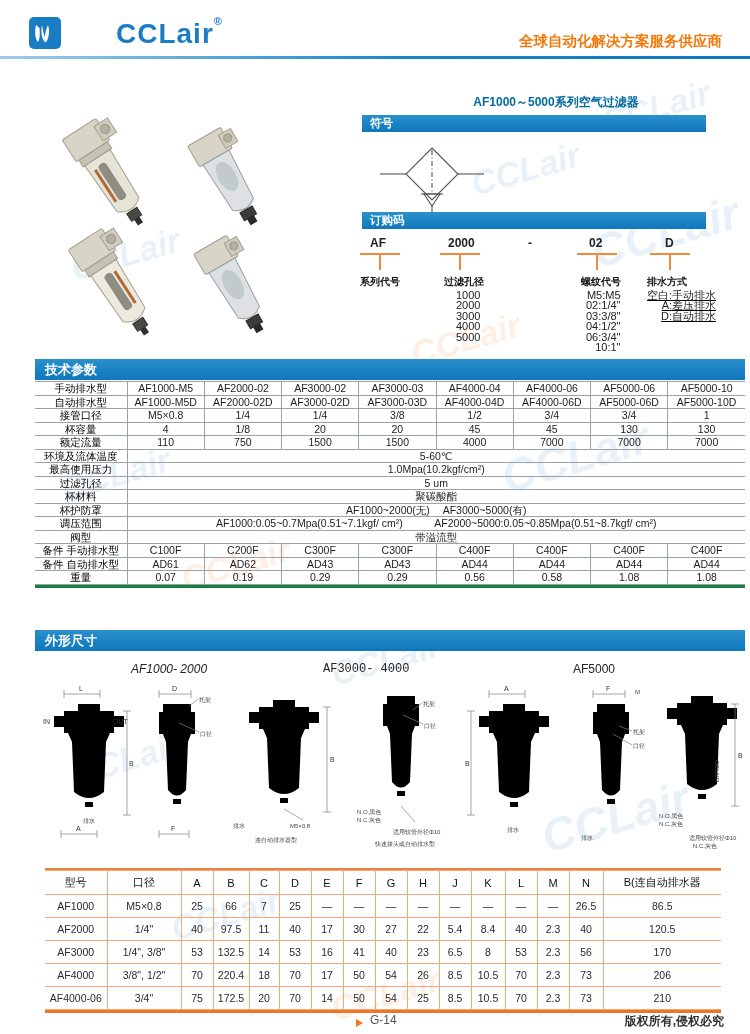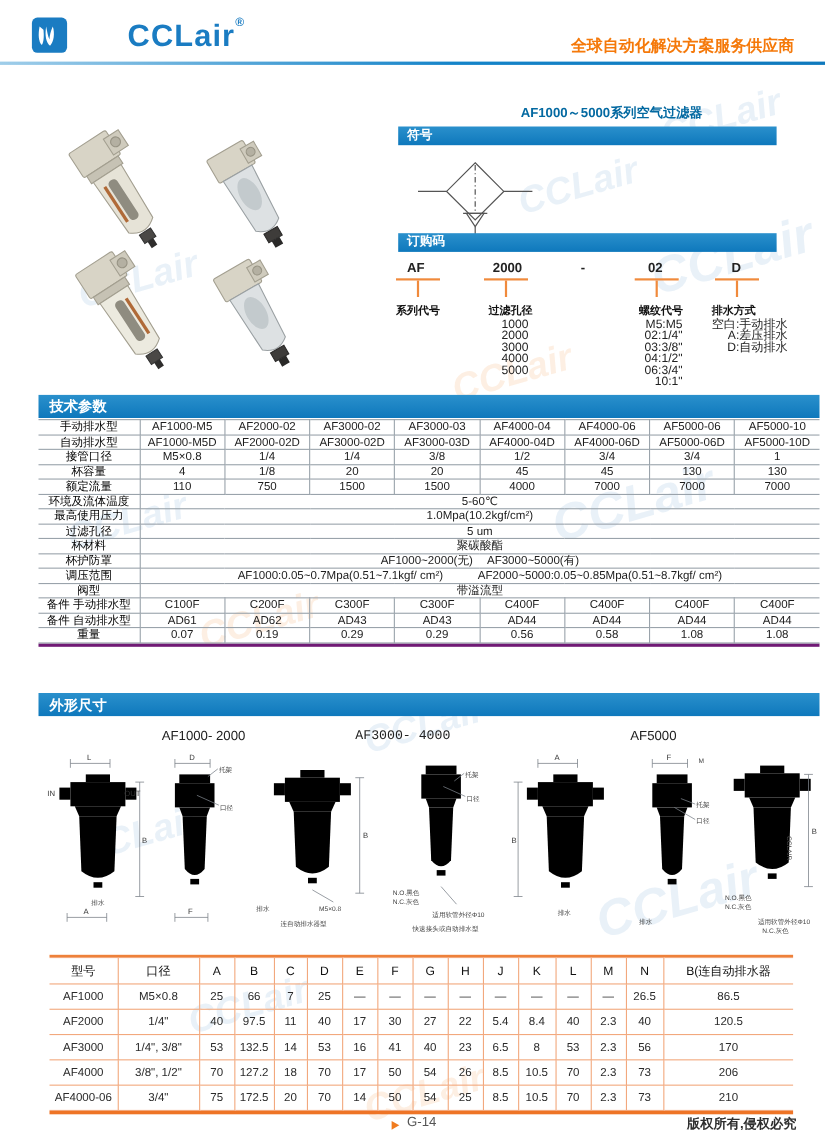--- a/index.html
+++ b/index.html
@@ -30,21 +30,21 @@
   .bar-lg{height:21px;line-height:21px;font-size:13px;padding-left:10px;width:700px;}
 
   
   .code{position:absolute;font-size:12px;color:#222;font-weight:bold;}
   .tick-h{position:absolute;width:40px;height:0;border-top:2.5px solid #f08a3c;}
   .tick-v{position:absolute;width:1.5px;height:15px;background:#f08a3c;}
   .grp-label{position:absolute;font-size:10px;font-weight:bold;color:#111;white-space:nowrap;}
   .opt{font-size:11px;line-height:10.4px;color:#222;white-space:nowrap;}
 
   
-  .tech-wrap{left:35px;top:381px;width:710px;border-bottom:3px solid #701a75;}
+  .tech-wrap{left:35px;top:381px;width:710px;border-bottom:3px solid #15803d;}
   table.tech{width:100%;border-collapse:collapse;table-layout:fixed;}
   .tech td{border:1px solid #9aa3ab;border-left-width:0;text-align:center;
            font-size:10.5px;line-height:12px;height:12.5px;padding:0;color:#1c1c1c;
            white-space:nowrap;overflow:hidden;}
   .tech tr td:first-child{border-left:none;}
   .tech tr td:last-child{border-right:none;}
   .tech td+td{border-left-width:1px;}
   .tech td.lbl{color:#000;}
 
   
@@ -191,21 +191,21 @@
       <div class="opt">5000</div>
     </div>
     <div class="abs" style="left:226px;top:58px;">
       <div class="opt">M5:M5</div>
       <div class="opt">02:1/4"</div>
       <div class="opt">03:3/8"</div>
       <div class="opt">04:1/2"</div>
       <div class="opt">06:3/4"</div>
       <div class="opt">10:1"</div>
     </div>
-    <div class="abs" style="left:287px;top:58px;">
+    <div class="abs" style="left:287px;top:58px;text-decoration:underline;">
       <div class="opt">空白:手动排水</div>
       <div class="opt">A:差压排水</div>
       <div class="opt">D:自动排水</div>
     </div>
   </div>
 
   <div class="abs bar bar-lg" style="left:35px;top:359px;width:700px;">技术参数</div>
   <div class="abs tech-wrap">
     <table class="tech">
       <colgroup>
@@ -354,21 +354,21 @@
         <circle cx="30" cy="19" r="6"></circle>
         <path d="M16,30 L44,30 L41,38 L19,38 Z"></path>
         <path d="M19,38 L41,38 L39,86 Q30,97 21,86 Z"></path>
         <rect x="26" y="95" width="8" height="5"></rect>
         <line x1="30" y1="100" x2="30" y2="108"></line>
       </g>
     </defs>
   </svg>
 
   <div class="abs" style="left:35px;top:652px;width:712px;height:208px;">
-    <div class="dwg-title" style="left:112px;top:10px;">AF1000- 2000</div>
+    <div class="dwg-title" style="left:96px;top:10px;font-style:italic;">AF1000- 2000</div>
     <div class="dwg-title" style="left:288px;top:10px;font-family:Liberation Mono, monospace;">AF3000- 4000</div>
     <div class="dwg-title" style="left:538px;top:10px;">AF5000</div>
 
     <svg class="dw abs" style="left:8px;top:30px;" width="92" height="172" viewBox="0 0 92 172">
       <g transform="translate(11,22)">
           <use href="#dw-front"></use>
         </g>
       <line class="dim" x1="21" y1="12" x2="57" y2="12"></line>
         <line class="dim" x1="21" y1="8" x2="21" y2="16"></line>
         <line class="dim" x1="57" y1="8" x2="57" y2="16"></line>
@@ -571,21 +571,21 @@
             <td>8</td>
             <td>53</td>
             <td>2.3</td>
             <td>56</td>
             <td>170</td>
           </tr>
           <tr>
             <td>AF4000</td>
             <td>3/8", 1/2"</td>
             <td>70</td>
-            <td>127.2</td>
+            <td>220.4</td>
             <td>18</td>
             <td>70</td>
             <td>17</td>
             <td>50</td>
             <td>54</td>
             <td>26</td>
             <td>8.5</td>
             <td>10.5</td>
             <td>70</td>
             <td>2.3</td>

